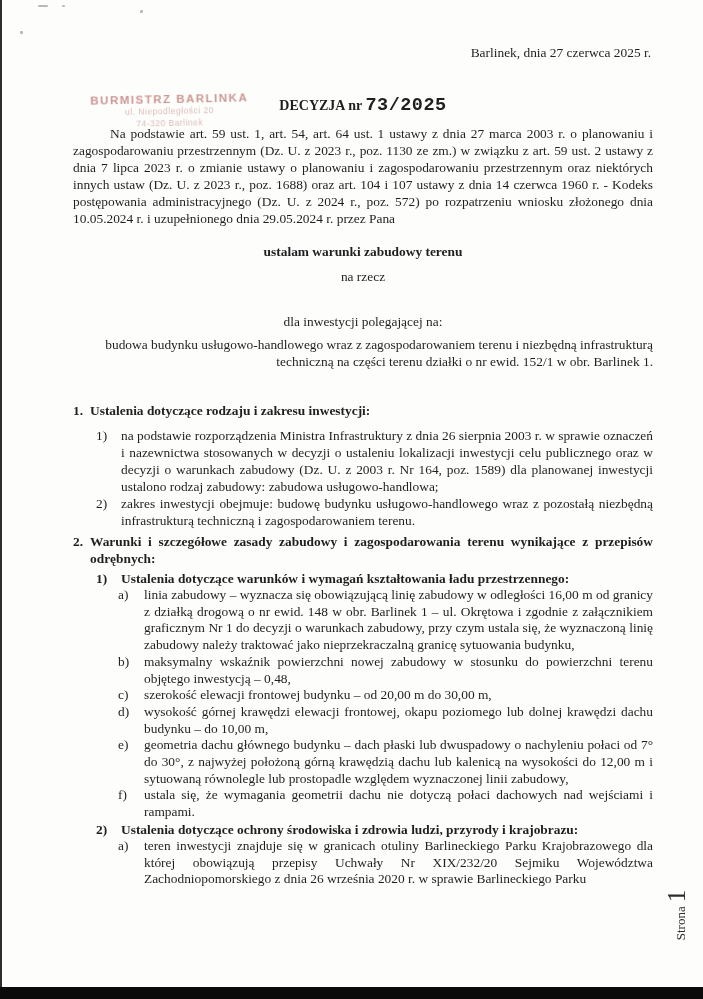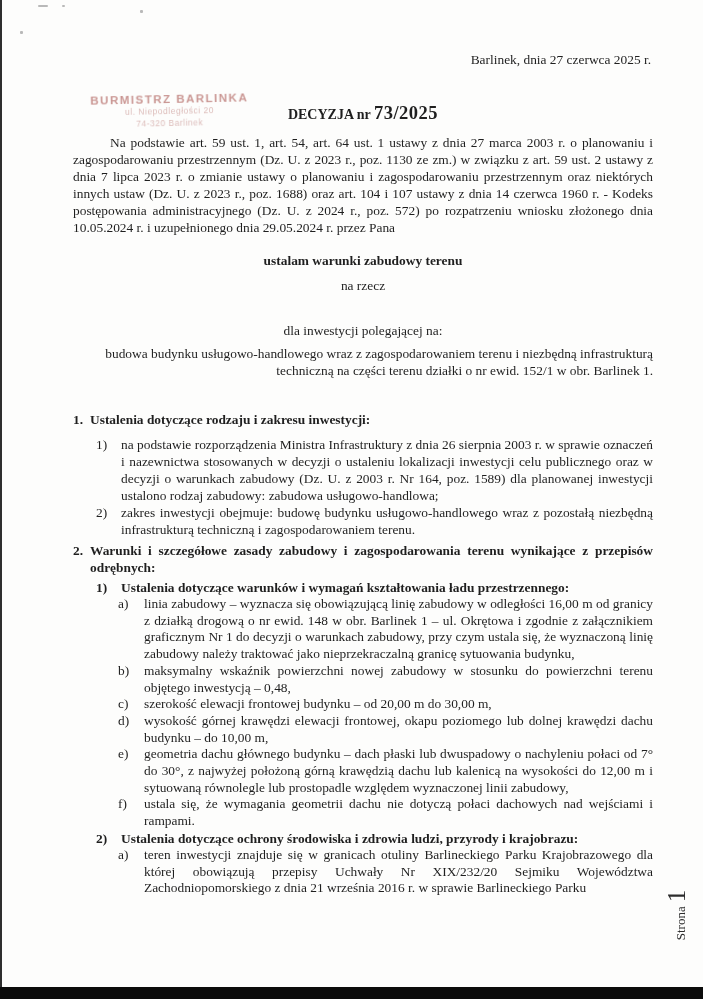--- a/index.html
+++ b/index.html
@@ -27,29 +27,29 @@
     position:absolute; left:82px; top:93px; width:175px;
     text-align:center; color:rgba(170,85,80,0.62);
     font-family:"Liberation Sans", sans-serif;
     transform:rotate(-1.2deg); filter:blur(0.3px);
     line-height:12px;
   }
   .stamp .l1 { font-size:11.5px; font-weight:bold; letter-spacing:1.5px; white-space:nowrap; }
   .stamp .l2, .stamp .l3 { font-size:8.5px; color:rgba(175,95,90,0.42); letter-spacing:0.5px; }
 
   .content {
-    position:absolute; left:73px; top:51px; width:580px;
+    position:absolute; left:73px; top:44px; width:580px;
     font-size:13.4px; line-height:17px;
   }
   .right { text-align:right; }
   .b { font-weight:bold; }
 
   .date-line { padding-right:2px; }
   .title1 { margin-top:33px; text-align:center; font-weight:bold; font-size:14px; line-height:24px; }
-  .title1 .num { font-size:18.5px; letter-spacing:0.5px; }
+  .title1 .num { font-size:18.5px; letter-spacing:0.5px;font-family:Liberation Mono, monospace; }
   .title2 { margin-top:4px; text-align:center; font-weight:bold; font-size:13.6px; line-height:18px; letter-spacing:0.3px; }
   .preamble { margin-top:7px; text-align:justify; text-indent:37px; }
 
   .ruling-statement { margin-top:16px; text-align:center; font-weight:bold; }
   .na-rzecz { margin-top:8px; text-align:center; }
   .inv-intro { margin-top:28px; text-align:center; }
   .inv-desc { margin-top:6px; text-align:right; }
 
   
   .li { position:relative; text-align:justify; }
@@ -152,21 +152,21 @@
       <span class="marker">f)</span>
       <span>ustala się, że wymagania geometrii dachu nie dotyczą połaci dachowych nad wejściami i rampami.</span>
     </div>
 
     <div class="li lvl2 b">
       <span class="marker">2)</span>
       <span>Ustalenia dotyczące ochrony środowiska i zdrowia ludzi, przyrody i krajobrazu:</span>
     </div>
     <div class="li lvl3">
       <span class="marker">a)</span>
-      <span>teren inwestycji znajduje się w granicach otuliny Barlineckiego Parku Krajobrazowego dla której obowiązują przepisy Uchwały Nr XIX/232/20 Sejmiku Województwa Zachodniopomorskiego z dnia 21 września 2016 r. w sprawie Barlineckiego Parku</span>
+      <span>teren inwestycji znajduje się w granicach otuliny Barlineckiego Parku Krajobrazowego dla której obowiązują przepisy Uchwały Nr XIX/232/20 Sejmiku Województwa Zachodniopomorskiego z dnia 26 września 2020 r. w sprawie Barlineckiego Parku</span>
     </div>
 
   </div>
 
   <div class="strona">
     <span class="word">Strona</span>
     <span class="big">1</span>
   </div>
 
 </div>

